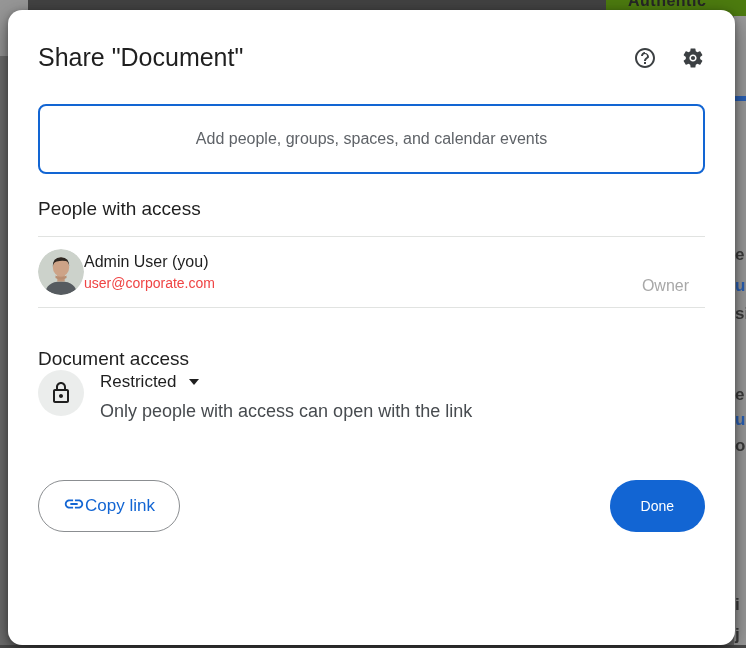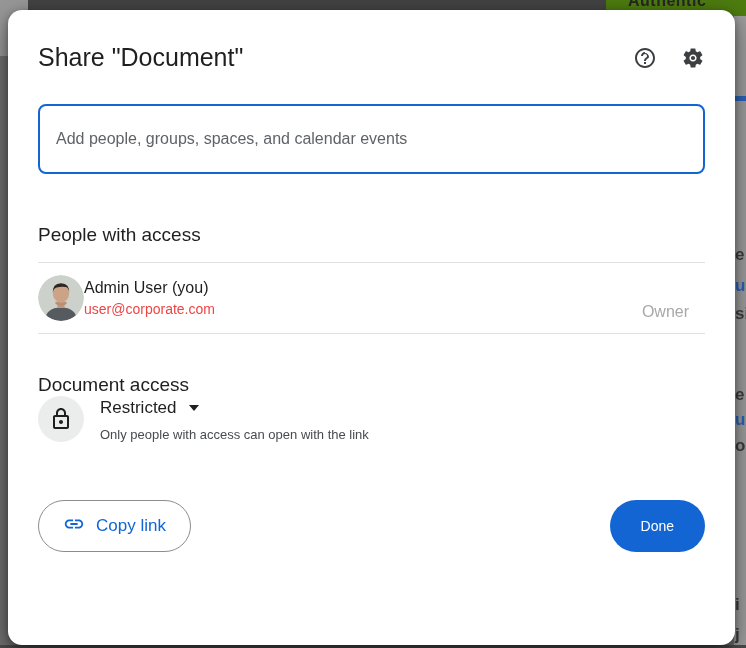--- a/index.html
+++ b/index.html
@@ -29,48 +29,48 @@
   }
   .dlg-header{margin-top:33px;display:flex;align-items:center;justify-content:space-between;}
   .dlg-title{margin:0;font-size:25px;font-weight:400;color:#1f1f1f;}
   .hdr-icons{display:flex;align-items:center;}
   .icon-btn{width:24px;height:24px;padding:0;margin-left:24px;background:none;border:none;cursor:pointer;color:#3c4043;}
   .icon-btn svg{display:block;width:24px;height:24px;fill:#3c4043;}
 
   .add-input{
     margin-top:32px;width:100%;height:70px;box-sizing:border-box;
     border:2px solid #1265d3;border-radius:8px;padding:0 16px;
-    font-size:16px;color:#1f1f1f;font-family:"Liberation Sans",sans-serif;outline:none;background:#fff;
+    font-size:16px;color:#1f1f1f;font-family:"Liberation Sans",sans-serif;outline:none;background:#fff;text-align:center;
   }
   .add-input::placeholder{color:#5f6368;opacity:1;}
 
   .section-h{font-size:19px;font-weight:500;color:#1f1f1f;margin:0;}
-  .h-people{margin-top:50px;}
+  .h-people{margin-top:24px;}
   .h-general{margin-top:40px;}
   .divider{border:none;border-top:1px solid #e1e3e1;margin:16px 0 0 0;}
 
   .person-row{display:flex;align-items:center;padding:12px 0;}
   .avatar{width:46px;height:46px;border-radius:50%;overflow:hidden;flex:0 0 46px;}
   .avatar svg{display:block;}
   .person-info{flex:1;}
   .person-name{font-size:16px;font-weight:500;color:#1f1f1f;}
   .person-email{font-size:14px;color:#ef4444;margin-top:4px;}
   .person-role{font-size:16px;color:#a8a8a8;margin-right:16px;margin-top:28px;}
 
   .access-row{display:flex;align-items:flex-start;}
   .lock-circle{width:46px;height:46px;border-radius:50%;background:#ebedec;display:flex;align-items:center;justify-content:center;flex:0 0 46px;}
   .lock-circle svg{width:24px;height:24px;fill:#1f1f1f;}
   .access-text{margin-left:16px;padding-top:2px;}
   .access-level{display:flex;align-items:center;gap:12px;background:none;border:none;padding:0;cursor:pointer;
     font-size:17px;font-weight:500;color:#1f1f1f;font-family:"Liberation Sans",sans-serif;}
   .caret{width:0;height:0;border-left:5px solid transparent;border-right:5px solid transparent;border-top:6px solid #1f1f1f;}
-  .access-desc{font-size:13px;color:#474b4f;margin-top:9px;}
+  .access-desc{font-size:18px;color:#474b4f;margin-top:9px;}
 
   .dlg-footer{display:flex;align-items:center;justify-content:space-between;margin-top:58px;}
-  .copy-link-btn{display:flex;align-items:center;gap:11px;height:52px;padding:0 24px;
+  .copy-link-btn{display:flex;align-items:center;height:52px;padding:0 24px;
     background:#fff;border:1px solid #8b8e91;border-radius:26px;cursor:pointer;
     color:#1265d3;font-size:17px;font-weight:500;font-family:"Liberation Sans",sans-serif;}
   .copy-link-btn svg{width:22px;height:22px;fill:#1265d3;}
   .done-btn{height:52px;padding:0 31px;background:#1265d3;border:none;border-radius:26px;cursor:pointer;
     color:#ffffff;font-size:14px;font-weight:500;font-family:"Liberation Sans",sans-serif;}
 </style>
 </head>
 <body>
 
 <div>

